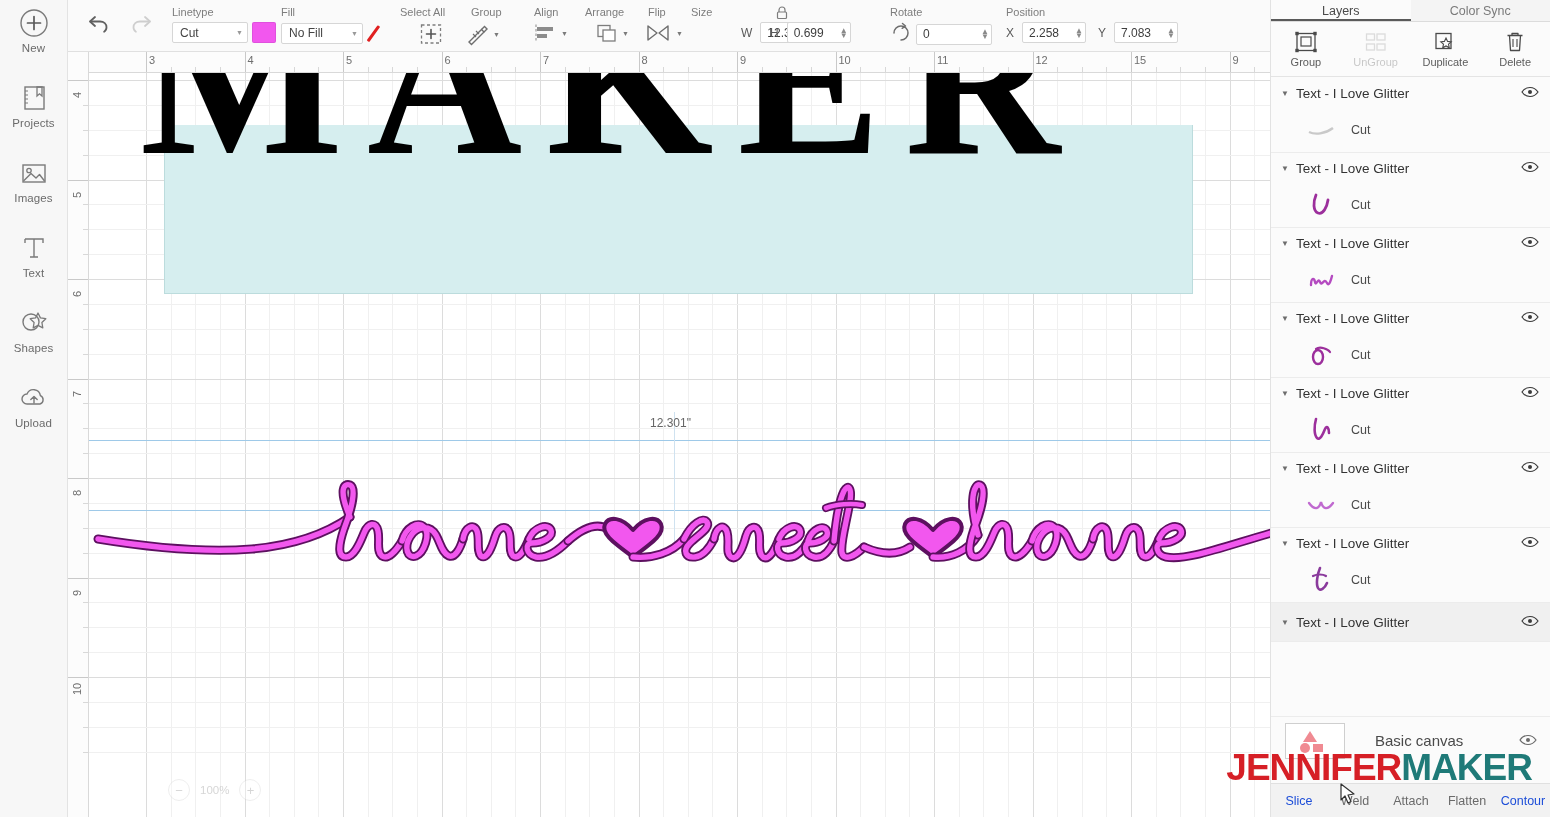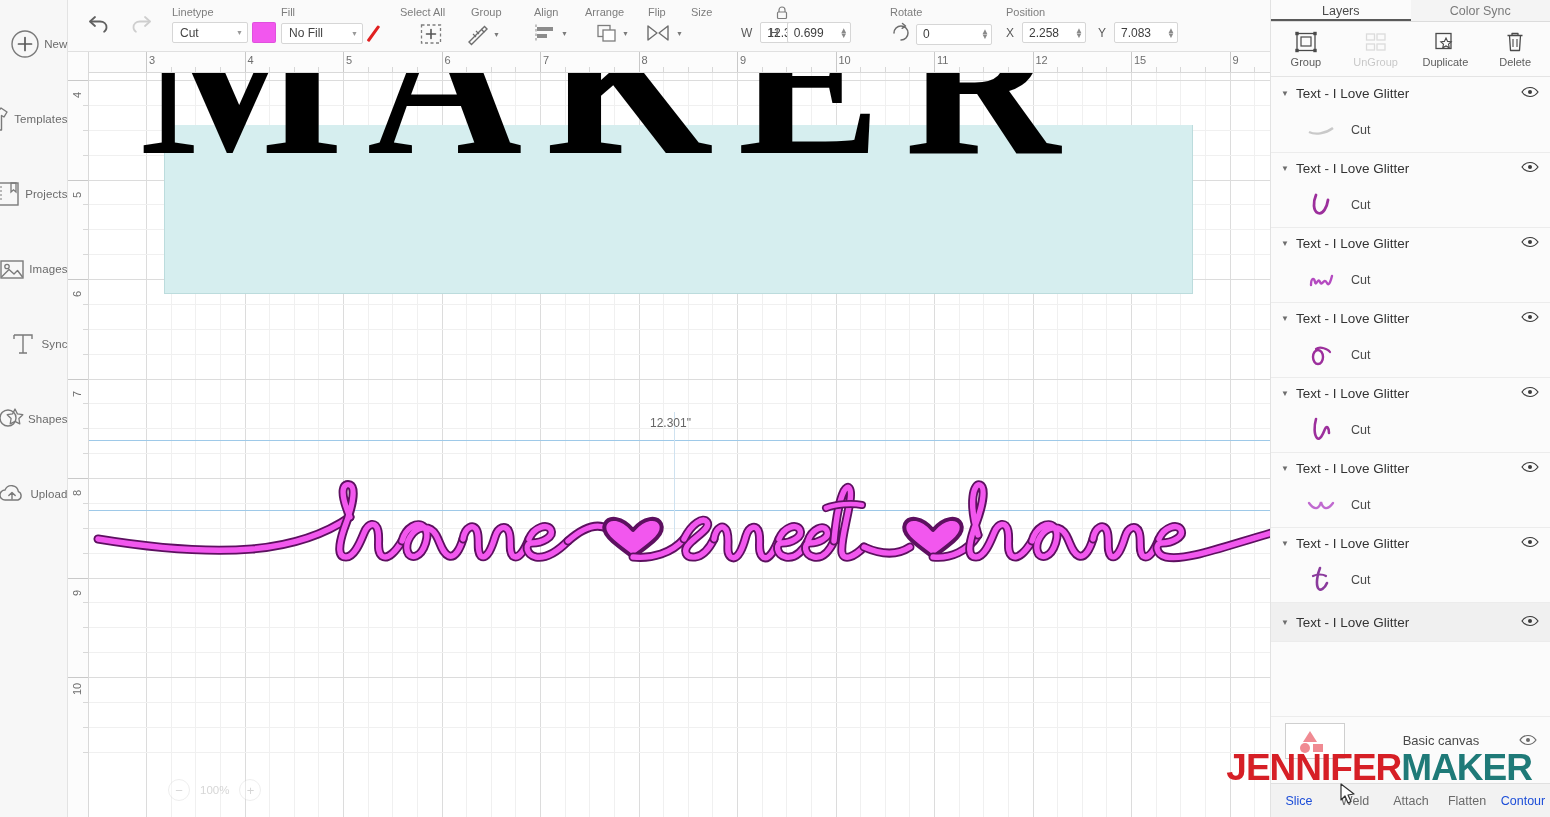--- a/index.html
+++ b/index.html
@@ -13,21 +13,21 @@
 
   
   #sidebar {
     position:absolute; left:0; top:0; width:68px; height:817px;
     background:#f7f7f7; border-right:1px solid #e3e3e3;
     display:flex; flex-direction:column; align-items:center;
     padding-top:6px;
   }
   .side-item {
     width:68px; height:75px;
-    display:flex; flex-direction:row; align-items:center; justify-content:flex-end;
+    display:flex; flex-direction:column; align-items:center; justify-content:flex-start;
     cursor:pointer; gap:2px;
   }
   .side-item .ico { width:34px; height:34px; display:flex; align-items:center; justify-content:center; }
   .side-item .lbl { font-size:11.5px; color:#6b6b6b; letter-spacing:.1px; }
   .side-item svg { display:block; }
 
   
   #toolbar {
     position:absolute; left:68px; top:0; width:1202px; height:52px;
     background:#fafafa; border-bottom:1px solid #e0e0e0;
@@ -125,21 +125,21 @@
   .lhead { height:30px; display:flex; align-items:center; padding:0 12px 0 10px; gap:7px; }
   .lcaret { font-size:8px; color:#6d6d6d; cursor:pointer; }
   .lname { font-size:13.5px; color:#333; flex:1; cursor:pointer; }
   .eye { width:18px; cursor:pointer; }
   .lsub { height:44px; display:flex; align-items:center; padding-left:36px; gap:16px; }
   .lthumb { width:28px; height:28px; display:flex; align-items:center; justify-content:center; }
   .lsub .lbl { font-size:12.5px; color:#4a4a4a; }
 
   #canvasrow { position:absolute; top:716px; left:0; width:280px; height:48px; display:flex; align-items:center; padding:0 14px; gap:12px; border-top:1px solid #ececec; }
   #canvasthumb { width:60px; height:36px; border:1px solid #cfcfcf; background:#fff; display:flex; align-items:center; justify-content:center; }
-  #canvasrow .lbl { flex:1; font-size:13px; color:#4a4a4a; padding-left:18px;text-align:center;}
+  #canvasrow .lbl { flex:1; font-size:15px; color:#4a4a4a; padding-left:18px;}
 
   #bottombar { position:absolute; bottom:0; left:0; width:280px; height:34px; background:#f2f2f2; border-top:1px solid #e0e0e0;
     display:flex; align-items:center; }
   .bbtn { flex:1; text-align:center; font-size:12.5px; color:#6a6a6a; cursor:pointer; }
   .bbtn.disabled { color:#1d4ed8; cursor:default; }
 
   #wm {
     position:absolute; right:18px; bottom:28px; font-size:37px; font-weight:700;
     letter-spacing:-1px; font-family:"Liberation Sans", sans-serif; white-space:nowrap; z-index:20;
   }
@@ -158,28 +158,20 @@
     <div class="side-item">
       <span class="ico">
         <svg width="30" height="30" viewBox="0 0 30 30">
             <circle cx="15" cy="15" r="13" fill="none" stroke="#7a7a7a" stroke-width="1.4"></circle>
             <path d="M15 8.5v13M8.5 15h13" stroke="#5a5a5a" stroke-width="1.7" stroke-linecap="round"></path>
           </svg>
       </span>
       <span class="lbl">New</span>
     </div>
 
-    <div class="side-item">
-      <span class="ico">
-        <svg width="32" height="30" viewBox="0 0 32 30">
-            <path d="M11 4 L5 8 L8 13 L10.5 11.5 V26 H21.5 V11.5 L24 13 L27 8 L21 4 C19.5 7 12.5 7 11 4Z" fill="none" stroke="#7a7a7a" stroke-width="1.4" stroke-linejoin="round"></path>
-          </svg>
-      </span>
-      <span class="lbl">Templates</span>
-    </div>
 
     <div class="side-item">
       <span class="ico">
         <svg width="30" height="30" viewBox="0 0 30 30">
             <rect x="6" y="4" width="19" height="22" fill="none" stroke="#7a7a7a" stroke-width="1.4"></rect>
             <path d="M6 8h3M6 12h3M6 16h3M6 20h3" stroke="#7a7a7a" stroke-width="1.2"></path>
             <path d="M18 4v9l2.5-2.2L23 13V4z" fill="none" stroke="#7a7a7a" stroke-width="1.3"></path>
           </svg>
       </span>
       <span class="lbl">Projects</span>
@@ -197,21 +189,21 @@
     </div>
 
     <div class="side-item">
       <span class="ico">
         <svg width="30" height="30" viewBox="0 0 30 30">
             <path d="M6 6h18v4" fill="none" stroke="#7a7a7a" stroke-width="1.4"></path>
             <path d="M6 6v4" fill="none" stroke="#7a7a7a" stroke-width="1.4"></path>
             <path d="M15 6v18M11 24h8" fill="none" stroke="#7a7a7a" stroke-width="1.4"></path>
           </svg>
       </span>
-      <span class="lbl">Sync</span>
+      <span class="lbl">Text</span>
     </div>
 
     <div class="side-item">
       <span class="ico">
         <svg width="30" height="30" viewBox="0 0 30 30">
             <circle cx="12" cy="14" r="8" fill="none" stroke="#7a7a7a" stroke-width="1.4"></circle>
             <path d="M19 5l2.4 4.9 5.4.8-3.9 3.8.9 5.4-4.8-2.5-4.8 2.5.9-5.4-3.9-3.8 5.4-.8z" fill="none" stroke="#7a7a7a" stroke-width="1.3" stroke-linejoin="round"></path>
           </svg>
       </span>
       <span class="lbl">Shapes</span>

